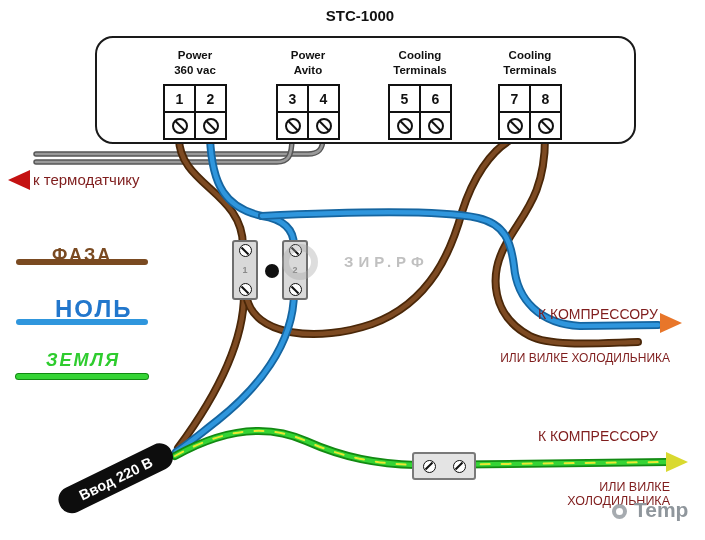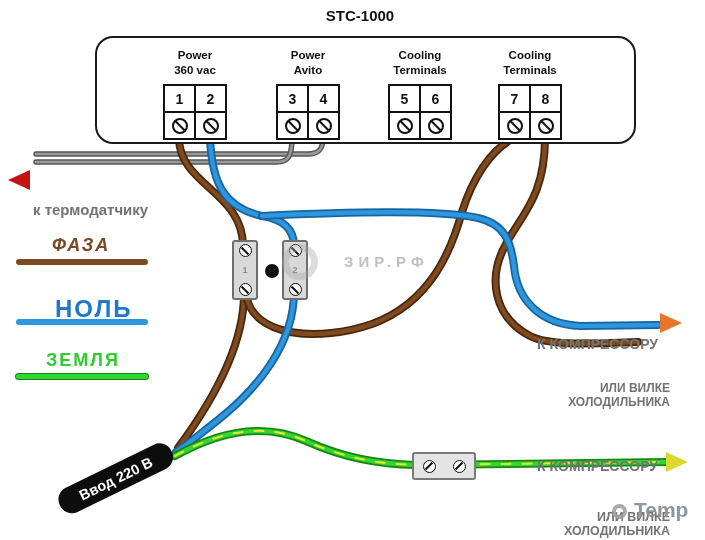--- a/index.html
+++ b/index.html
@@ -51,31 +51,31 @@
     color:#fff;font-weight:bold;font-size:14.5px;white-space:nowrap;
   }
 
   
   .arrow{width:0;height:0;z-index:5;}
   .arrow-left{border-top:10px solid transparent;border-bottom:10px solid transparent;border-right:22px solid #c41111;}
   .arrow-right-orange{border-top:10px solid transparent;border-bottom:10px solid transparent;border-left:22px solid #e8762a;}
   .arrow-right-yellow{border-top:10px solid transparent;border-bottom:10px solid transparent;border-left:22px solid #d9d92f;}
 
   
-  .lbl{color:#737373;font-weight:bold;z-index:6;margin-top:30px;}
+  .lbl{color:#7f1d1d;font-weight:normal;z-index:6;}
   .sensor-lbl{left:33px;top:171px;font-size:15px;}
   .rt1{left:508px;top:306px;width:150px;text-align:right;font-size:14px;}
   .rt2{left:496px;top:351px;width:174px;text-align:right;font-size:12px;}
   .rb1{left:508px;top:428px;width:150px;text-align:right;font-size:14px;}
   .rb2{left:496px;top:480px;width:174px;text-align:right;font-size:12.5px;}
 
   
-  .leg-phase-lbl{left:52px;top:235px;font-size:18px;font-weight:bold;letter-spacing:2px;color:#7a4a21;z-index:6;font-style:italic;}
+  .leg-phase-lbl{left:52px;top:245px;font-size:18px;font-weight:bold;letter-spacing:2px;color:#7a4a21;z-index:6;}
   .leg-neutral-lbl{left:55px;top:295px;font-size:24px;font-weight:bold;letter-spacing:2px;color:#2277cc;z-index:6;}
-  .leg-ground-lbl{left:46px;top:350px;font-size:18px;font-weight:bold;letter-spacing:2px;color:#2ecc2e;z-index:6;}
+  .leg-ground-lbl{left:46px;top:350px;font-size:18px;font-weight:bold;letter-spacing:2px;color:#2ecc2e;z-index:6;font-style:italic;}
   .leg-line{height:6px;border-radius:3px;z-index:6;}
   .leg-line-phase{left:16px;top:259px;width:132px;background:#7a4a21;}
   .leg-line-neutral{left:16px;top:319px;width:132px;background:#2f96dd;}
   .leg-line-ground{left:16px;top:374px;width:132px;height:5px;background:#35d435;box-shadow:0 0 0 1px #128a12;}
 
   
   .wm-ring{left:282px;top:244px;width:36px;height:36px;border:7px solid rgba(165,165,165,.38);border-radius:50%;z-index:7;box-sizing:border-box;}
   .wm-center{left:324px;top:253px;font-size:15px;font-weight:bold;letter-spacing:5px;color:rgba(140,140,140,.55);z-index:7;margin-left:20px;}
   .wm-corner-ring{left:612px;top:504px;width:15px;height:15px;border:4px solid rgba(150,156,162,.85);border-radius:50%;z-index:7;box-sizing:border-box;}
   .wm-corner{left:634px;top:498px;font-size:21px;font-weight:600;color:#8f969c;z-index:7;}

